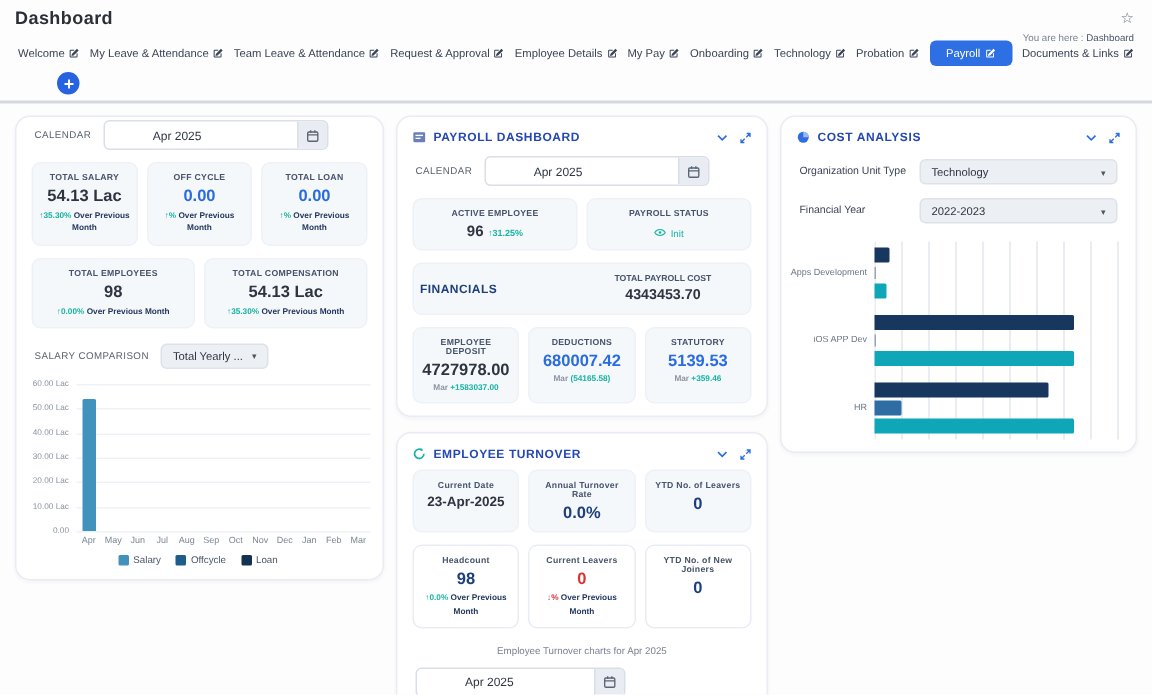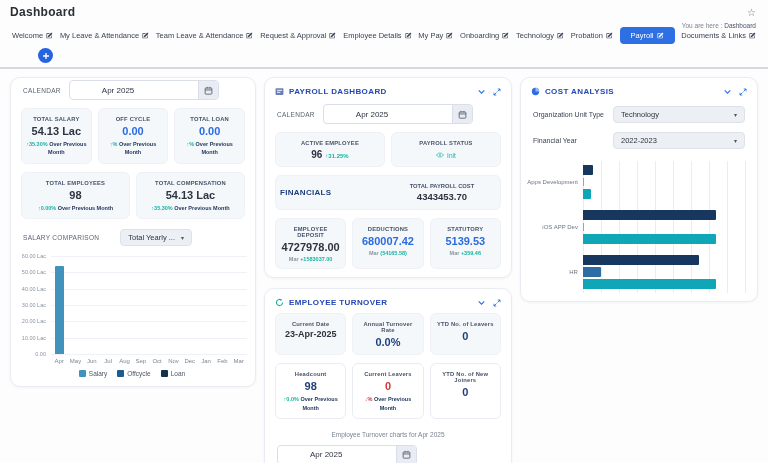--- a/index.html
+++ b/index.html
@@ -48,21 +48,21 @@
   .sub .mar { color:#8b93a2; } .sub .sv { color:#17b3a3; }
   .ae { display:flex; align-items:baseline; gap:3px; justify-content:center; margin-top:3px; }
   .ae .v { font-size:10px; font-weight:700; color:#2e3440; }
   .ae .d { font-size:6px; color:#17b3a3; font-weight:700; }
   .status { display:flex; align-items:center; gap:3px; justify-content:center; color:#17b3a3; font-size:6.5px; margin-top:6px; }
   .finrow { display:grid; grid-template-columns:1fr 1fr; margin:0 10px 8px; background:#f5f8fb; border:1px solid #eef1f6; border-radius:6px; padding:7px 4px; align-items:center; }
   .fin-left { font-size:8px; font-weight:700; color:#1e3f7d; text-align:left; letter-spacing:.3px; }
   .fin-right { text-align:center; }
   .fin-right .lb { font-size:5.8px; font-weight:700; color:#46536b; }
   .fin-right .v { font-size:9.5px; font-weight:700; color:#2e3440; margin-top:2px; }
-  .cmp-row { display:flex; align-items:center; gap:21px; padding:2px 12px 4px; }
+  .cmp-row { display:flex; align-items:center; gap:8px; padding:2px 12px 4px; }
   .cmp-lb { font-size:6.5px; color:#5a6472; letter-spacing:.3px; }
   .select { display:flex; align-items:center; gap:6px; background:#eceff4; border:1px solid #dde2ea; border-radius:4px; padding:3px 7px; font-size:7.5px; color:#2e3440; cursor:pointer; white-space:nowrap; }
   .select .car { font-size:6px; color:#555; }
   .schart { padding:6px 8px 0 6px; }
   .splot-wrap { display:flex; }
   .sylabels { width:34px; position:relative; height:98px; flex:0 0 34px; }
   .ytick { position:absolute; right:5px; transform:translateY(-50%); font-size:5.5px; color:#8b93a2; white-space:nowrap; }
   .splot { position:relative; flex:1; height:98px; }
   .gridline { position:absolute; left:0; right:0; height:1px; background:#eef1f5; }
   .sbar { position:absolute; bottom:0; width:9px; border-radius:1px 1px 0 0; }

